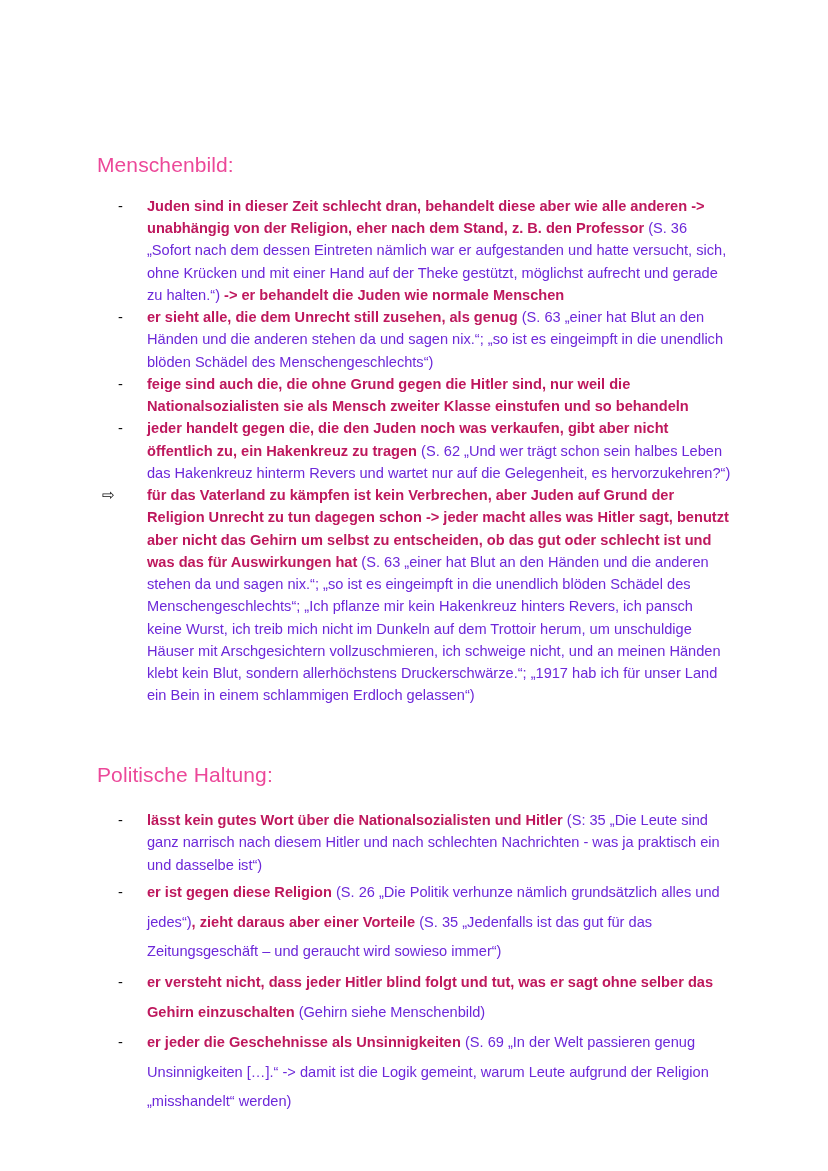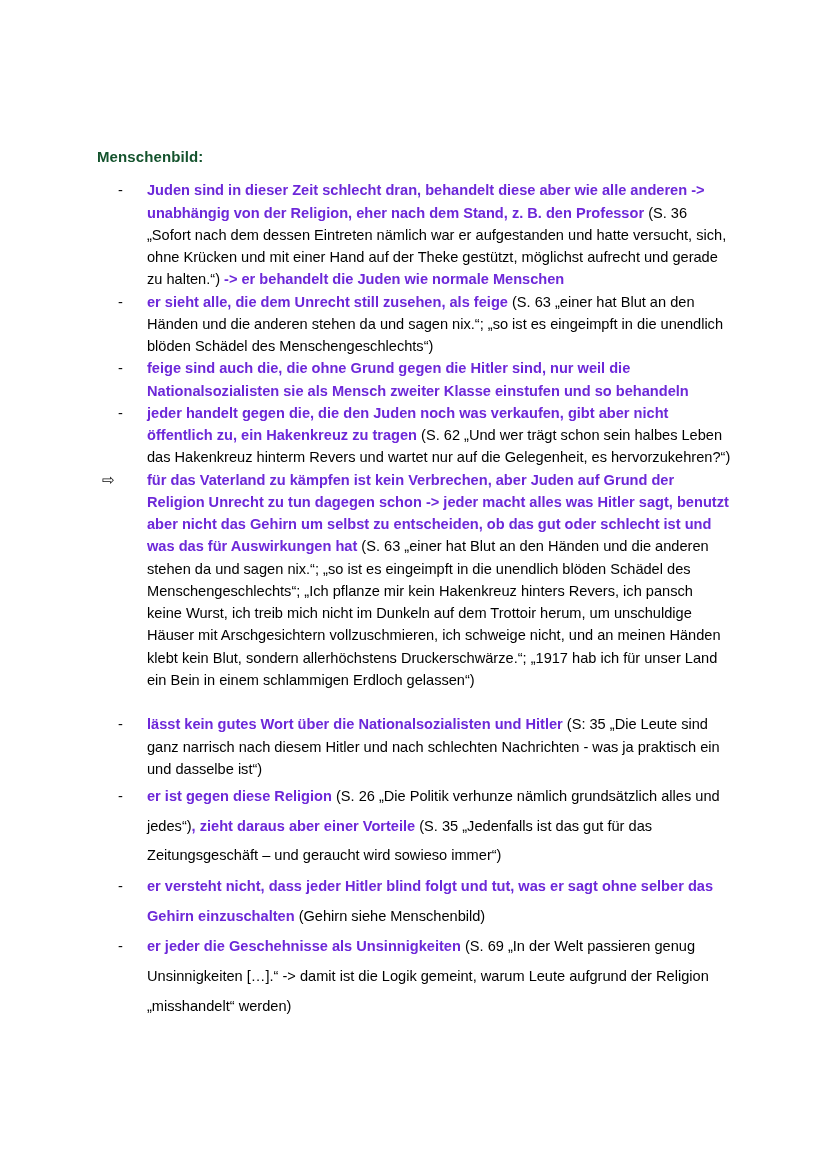--- a/index.html
+++ b/index.html
@@ -18,23 +18,23 @@
   .page {
     position: relative;
     width: 828px;
     height: 1171px;
     background: #ffffff;
     box-sizing: border-box;
     padding: 0 97px;
   }
 
   .section-heading {
-    font-size: 15px;
-    font-weight: bold;
-    color: #14532d;
+    font-size: 21px;
+    font-weight: normal;
+    color: #ec4899;
     letter-spacing: 0.1px;
   }
 
   #section-menschenbild-heading { padding-top: 136px; }
   #section-politische-heading  { padding-top: 39px; }
 
   .bullet-list {
     list-style: none;
     margin: 0;
     padding: 0;
@@ -62,27 +62,27 @@
     left: 5px;
     font-size: 15px;
   }
 
   .bullet-item .body {
     display: block;
     font-weight: bold;
   }
 
   .quote {
-    color: #000000;
+    color: #6d28d9;
     font-weight: normal;
   }
 
   .plain {
     font-weight: bold;
-    color: #6d28d9;
+    color: #be185d;
   }
 
   #mb-list { margin-top: 14px; }
   #mb-list .bullet-item { line-height: 1.525; }
   #mb-list .bullet-item + .bullet-item { margin-top: 0px; }
 
   #ph-list { margin-top: 22px; }
   #ph-item-0 { line-height: 1.53; }
   #ph-item-1, #ph-item-2, #ph-item-3 { line-height: 2.03; }
   #ph-item-1 { margin-top: 2px; }
@@ -96,36 +96,37 @@
 
   <h2 class="section-heading" id="section-menschenbild-heading">Menschenbild:</h2>
 
   <ul class="bullet-list" id="mb-list">
     <li class="bullet-item" id="mb-item-0">
       <span class="marker">-</span>
       <span class="body"><span class="plain">Juden sind in dieser Zeit schlecht dran, behandelt diese aber wie alle anderen -&gt; unabhängig von der Religion, eher nach dem Stand, z. B. den Professor </span><span class="quote">(S. 36 „Sofort nach dem dessen Eintreten nämlich war er aufgestanden und hatte versucht, sich, ohne Krücken und mit einer Hand auf der Theke gestützt, möglichst aufrecht und gerade zu halten.“)</span><span class="plain"> -&gt; er behandelt die Juden wie normale Menschen</span></span>
     </li>
     <li class="bullet-item" id="mb-item-1">
       <span class="marker">-</span>
-      <span class="body"><span class="plain">er sieht alle, die dem Unrecht still zusehen, als feige </span><span class="quote">(S. 63 „einer hat Blut an den Händen und die anderen stehen da und sagen nix.“; „so ist es eingeimpft in die unendlich blöden Schädel des Menschengeschlechts“)</span></span>
+      <span class="body"><span class="plain">er sieht alle, die dem Unrecht still zusehen, als genug </span><span class="quote">(S. 63 „einer hat Blut an den Händen und die anderen stehen da und sagen nix.“; „so ist es eingeimpft in die unendlich blöden Schädel des Menschengeschlechts“)</span></span>
     </li>
     <li class="bullet-item" id="mb-item-2">
       <span class="marker">-</span>
       <span class="body"><span class="plain">feige sind auch die, die ohne Grund gegen die Hitler sind, nur weil die Nationalsozialisten sie als Mensch zweiter Klasse einstufen und so behandeln</span></span>
     </li>
     <li class="bullet-item" id="mb-item-3">
       <span class="marker">-</span>
       <span class="body"><span class="plain">jeder handelt gegen die, die den Juden noch was verkaufen, gibt aber nicht öffentlich zu, ein Hakenkreuz zu tragen </span><span class="quote">(S. 62 „Und wer trägt schon sein halbes Leben das Hakenkreuz hinterm Revers und wartet nur auf die Gelegenheit, es hervorzukehren?“)</span></span>
     </li>
     <li class="bullet-item" id="mb-item-4">
       <span class="marker arrow">⇨</span>
       <span class="body"><span class="plain">für das Vaterland zu kämpfen ist kein Verbrechen, aber Juden auf Grund der Religion Unrecht zu tun dagegen schon -&gt; jeder macht alles was Hitler sagt, benutzt aber nicht das Gehirn um selbst zu entscheiden, ob das gut oder schlecht ist und was das für Auswirkungen hat </span><span class="quote">(S. 63 „einer hat Blut an den Händen und die anderen stehen da und sagen nix.“; „so ist es eingeimpft in die unendlich blöden Schädel des Menschengeschlechts“; „Ich pflanze mir kein Hakenkreuz hinters Revers, ich pansch keine Wurst, ich treib mich nicht im Dunkeln auf dem Trottoir herum, um unschuldige Häuser mit Arschgesichtern vollzuschmieren, ich schweige nicht, und an meinen Händen klebt kein Blut, sondern allerhöchstens Druckerschwärze.“; „1917 hab ich für unser Land ein Bein in einem schlammigen Erdloch gelassen“)</span></span>
     </li>
   </ul>
 
+  <h2 class="section-heading" id="section-politische-heading">Politische Haltung:</h2>
 
   <ul class="bullet-list" id="ph-list">
     <li class="bullet-item" id="ph-item-0">
       <span class="marker">-</span>
       <span class="body"><span class="plain">lässt kein gutes Wort über die Nationalsozialisten und Hitler </span><span class="quote">(S: 35 „Die Leute sind ganz narrisch nach diesem Hitler und nach schlechten Nachrichten - was ja praktisch ein und dasselbe ist“)</span></span>
     </li>
     <li class="bullet-item" id="ph-item-1">
       <span class="marker">-</span>
       <span class="body"><span class="plain">er ist gegen diese Religion </span><span class="quote">(S. 26 „Die Politik verhunze nämlich grundsätzlich alles und jedes“)</span><span class="plain">, zieht daraus aber einer Vorteile </span><span class="quote">(S. 35 „Jedenfalls ist das gut für das Zeitungsgeschäft – und geraucht wird sowieso immer“)</span></span>
     </li>

